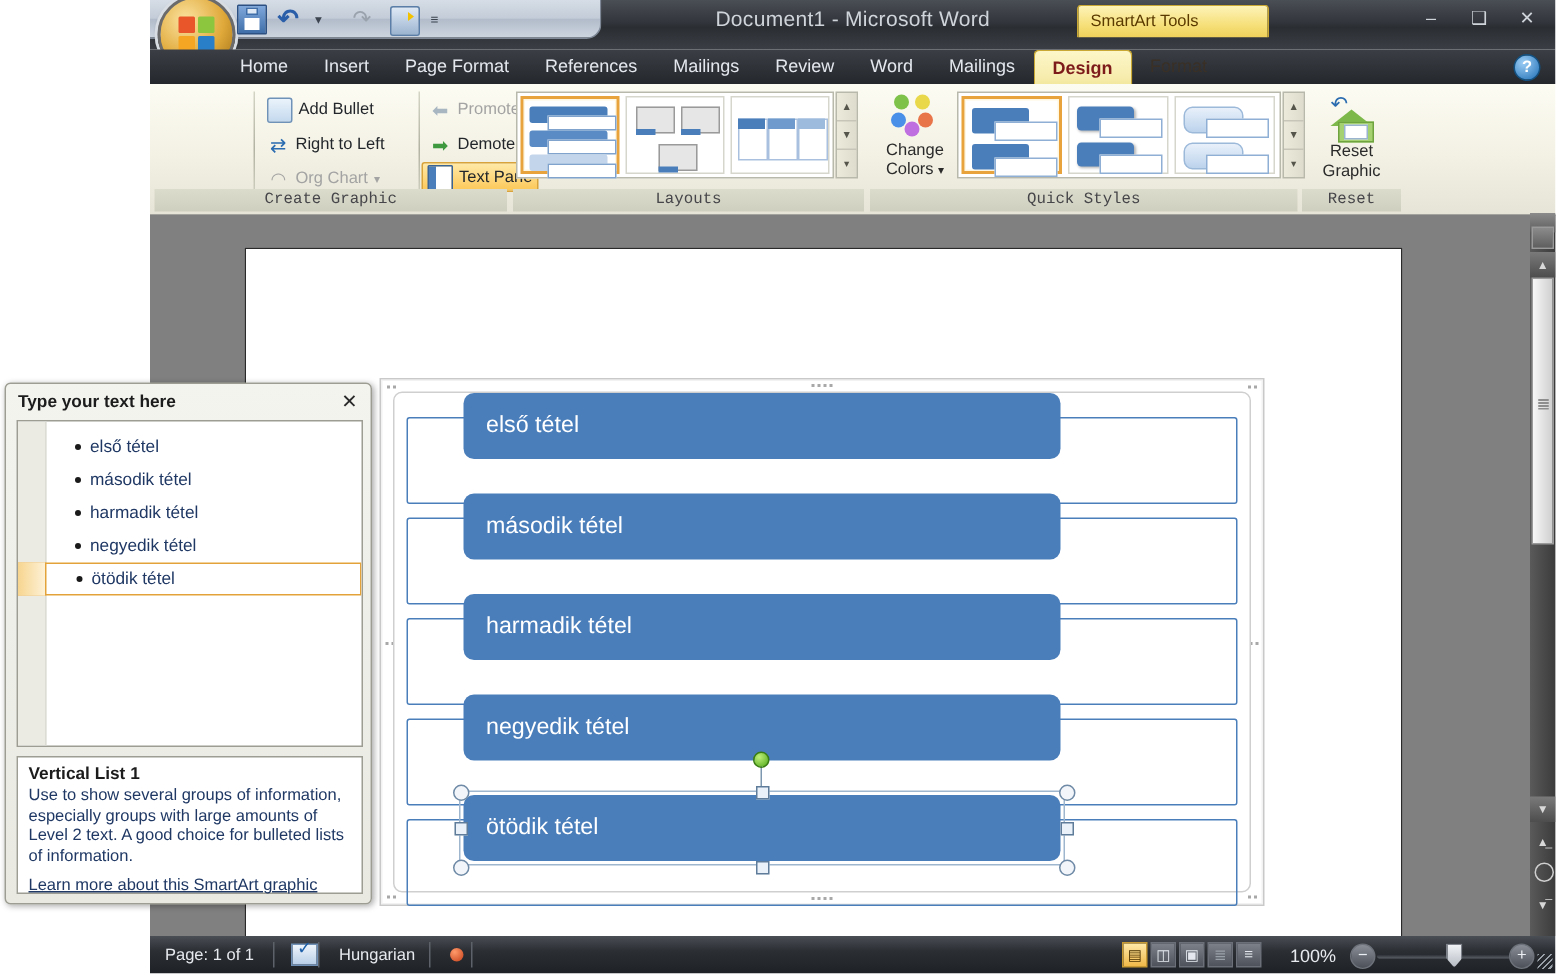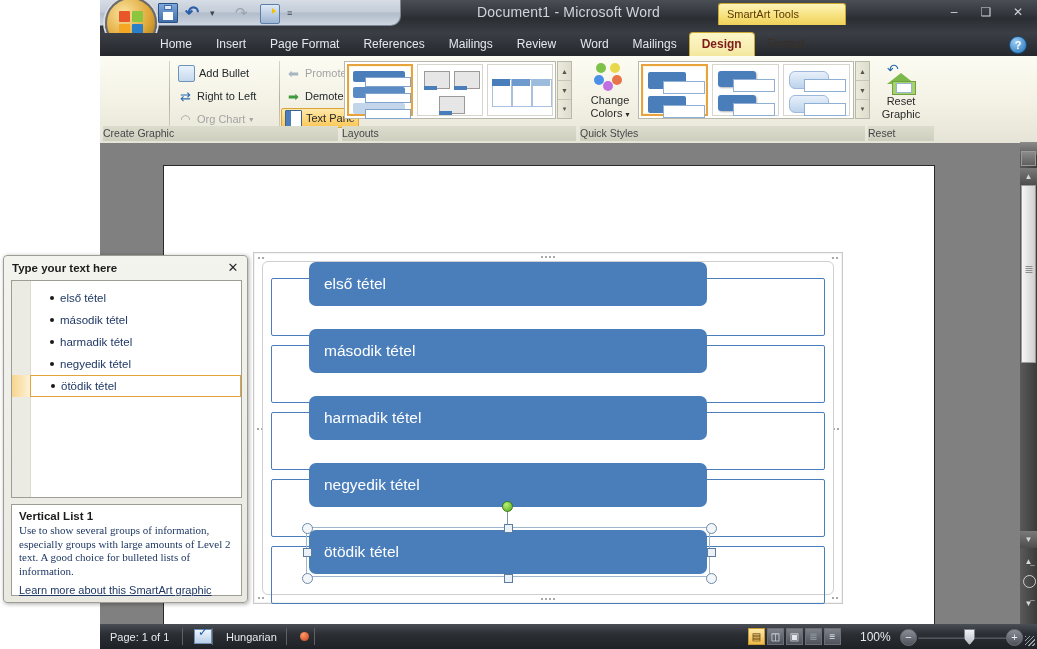--- a/index.html
+++ b/index.html
@@ -59,21 +59,21 @@
     color:#5b3a00;font-size:11px;line-height:21px;padding-left:8px;box-sizing:border-box;
   }
   .win-buttons{position:absolute;right:8px;top:4px;display:flex;gap:10px;align-items:center;}
   .wb{width:22px;height:16px;color:#cfd4da;font-size:12px;text-align:center;line-height:16px;cursor:default;}
 
   
   .tabstrip{
     position:absolute;left:0;top:33px;width:937px;height:23px;
     background:linear-gradient(to bottom,#3b3f45,#24272c);
   }
-  .tabs{position:absolute;left:48px;top:0;height:23px;display:flex;align-items:flex-end;}
+  .tabs{position:absolute;left:48px;top:0;height:23px;display:flex;align-items:center;}
   .tab{
     padding:0 12px;line-height:23px;font-size:12px;color:#e4e8ee;cursor:default;white-space:nowrap;
   }
   .tab.active{
     background:linear-gradient(to bottom,#fdf6c8,#f7edb0 70%,#f3e79d 100%);
     color:#7d1b1b;font-weight:bold;
     border-top-left-radius:4px;border-top-right-radius:4px;
     border:1px solid #c9a833;border-bottom:none;box-sizing:border-box;
   }
   .tab.ctx{color:#3a3026;}
@@ -85,23 +85,24 @@
 
   
   .ribbon{
     position:absolute;left:0;top:56px;width:937px;height:87px;
     background:linear-gradient(to bottom,#fdfcf3 0%,#f3f1e4 55%,#e6e4d6 100%);
     border-bottom:1px solid #9a9a8a;
   }
   .rgroup{position:absolute;top:1px;height:84px;}
   .rgroup .gbody{position:absolute;left:0;top:0;right:0;bottom:17px;}
   .glabel{
-    position:absolute;left:0;right:0;bottom:0;height:15px;line-height:15px;
+    position:absolute;left:0;right:0;bottom:0;height:15px;line-height:15px;text-align:center;
     font-size:10.5px;color:#46464a;
     background:linear-gradient(to bottom,#dcdccd,#cfcfbf);
+    font-family:Liberation Mono, monospace;
   }
   .gsep{position:absolute;top:4px;width:1px;height:76px;background:linear-gradient(to bottom,#d5d5c6,#b3b3a3,#d5d5c6);}
 
   .btn-lg{position:absolute;text-align:center;font-size:11px;color:#2b2b2b;cursor:default;}
   .btn-sm{position:absolute;height:20px;display:flex;align-items:center;gap:4px;font-size:11px;color:#23272b;cursor:default;padding:0 3px;border-radius:2px;}
   .btn-sm.disabled{color:#a3a3a3;}
   .btn-sm.toggled{background:linear-gradient(to bottom,#ffe9a8,#fcc858);border:1px solid #d8a33a;box-sizing:border-box;}
 
   .sm-ico{width:15px;height:15px;position:relative;flex:0 0 15px;}
 
@@ -173,21 +174,21 @@
   .tp-row{position:relative;height:22px;display:flex;align-items:center;box-sizing:border-box;}
   .tp-row .bullet{position:absolute;left:38px;top:50%;transform:translateY(-50%);width:4px;height:4px;border-radius:50%;background:#1a1a1a;}
   .tp-row .txt{position:absolute;left:48px;font-size:11.5px;color:#1f3864;white-space:nowrap;}
   .tp-row.sel{border:1px solid #e3a33a;background:#ffffff;}
   .tp-row.sel .mark{position:absolute;left:-1px;top:-1px;bottom:-1px;width:18px;background:linear-gradient(to right,#f7d58f,#fdf1d6);border-right:1px solid #e3a33a;}
   .tp-desc{
     position:absolute;left:7px;top:248px;width:231px;height:92px;
     background:#ffffff;border:1px solid #9d9d93;box-sizing:border-box;padding:5px 7px;
   }
   .tp-desc h4{margin:0 0 2px 0;font-size:11.5px;color:#1c1c1c;}
-  .tp-desc p{margin:0;font-size:11px;color:#1f3864;line-height:13.5px;font-family:Liberation Serif, serif;}
+  .tp-desc p{margin:0;font-size:11px;color:#1f3864;line-height:13.5px;}
   .tp-desc a{display:inline-block;margin-top:6px;font-size:11px;color:#1f3864;text-decoration:underline;}
 
   
   .smartart{
     position:absolute;left:253px;top:252px;width:590px;height:352px;
     background:#ffffff;border:1px solid #c9c9c9;box-sizing:border-box;
     box-shadow:0 0 0 1px #f2f2f2 inset;
   }
   .sa-inner{position:absolute;left:8px;top:8px;right:8px;bottom:8px;border:1px solid #cfcfcf;border-radius:6px;background:#fff;}
   .sa-row{position:absolute;left:8px;right:8px;height:58px;}

